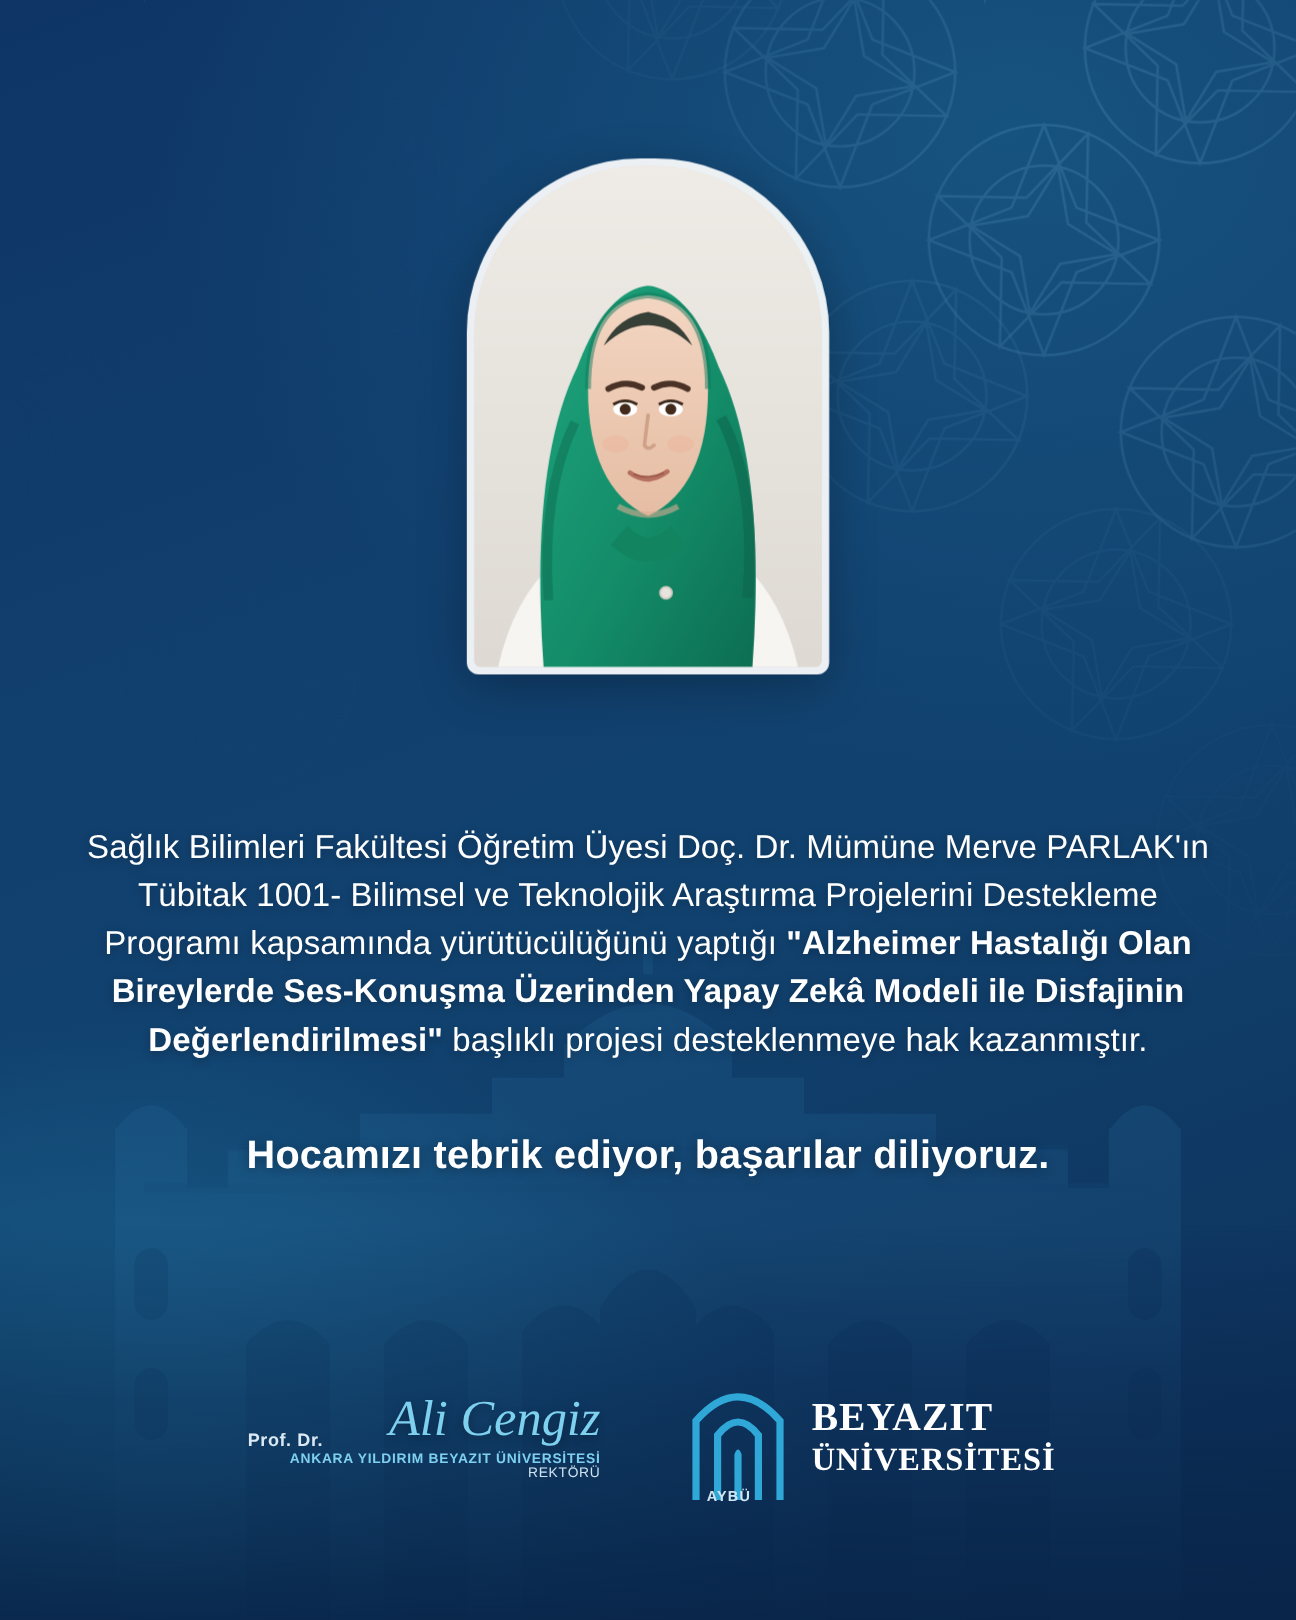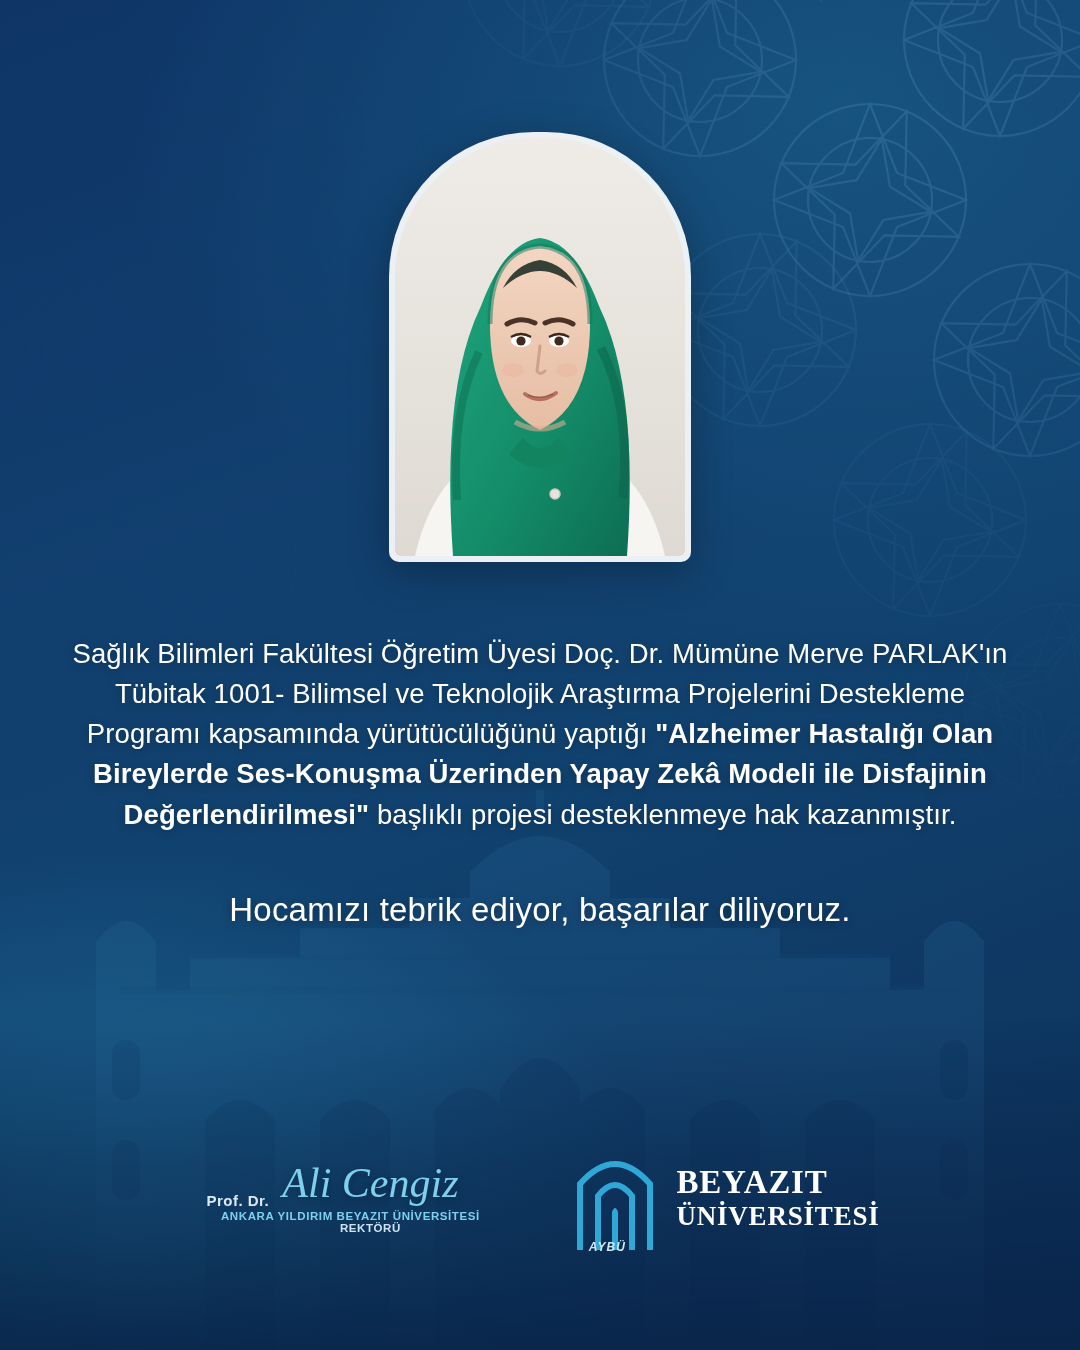--- a/index.html
+++ b/index.html
@@ -87,60 +87,60 @@
     overflow: hidden;
     background: #e9e6e1;
   }
   .portrait svg { position: absolute; inset: 0; width: 100%; height: 100%; }
 
   
   .copy {
     position: absolute;
     left: 50%;
     transform: translateX(-50%);
-    top: 634px;
+    top: 686px;
     width: 950px;
     text-align: center;
     color: #ffffff;
   }
   .copy p.body {
     margin: 0;
     font-size: 27.5px;
     line-height: 1.46;
     font-weight: 400;
     letter-spacing: .1px;
     text-shadow: 0 2px 8px rgba(0,0,0,.28);
   }
   .copy .bold {
     font-weight: 700;
   }
   .congrats {
     margin: 56px 0 0 0;
     font-size: 33px;
-    font-weight: 400;
+    font-weight: 700;
     letter-spacing: .2px;
     text-shadow: 0 2px 10px rgba(0,0,0,.33);
   }
 
   
   .footer {
     position: absolute;
     left: 0; right: 0;
     bottom: 92px;
     display: flex;
     align-items: center;
     justify-content: center;
     gap: 72px;
   }
 
   
   .sig {
     position: relative;
     width: 300px;
-    text-align: center;
+    text-align: right;
     color: #fff;
   }
   .sig-script {
     font-family: Liberation Serif, serif;
     font-style: italic;
     font-size: 42px;
     color: #7ed0ef;
     line-height: 1;
     margin-left: 40px;
     text-shadow: 0 2px 8px rgba(0,0,0,.3);
@@ -162,21 +162,21 @@
     margin-top: -4px;
     color: #ffffff;
   }
   .sig-sub {
     margin-top: 6px;
     font-size: 11.5px;
     letter-spacing: .6px;
     color: #7ed0ef;
     font-weight: 700;
   }
-  .sig-sub .dim { color: #cfe3f2; font-weight: 700; padding-left: 40px; }
+  .sig-sub .dim { color: #cfe3f2; font-weight: 400; padding-left: 40px; }
 
   
   .uni {
     display: flex;
     align-items: center;
     gap: 18px;
   }
   .uni-mark {
     position: relative;
     width: 86px;
@@ -186,21 +186,20 @@
   .uni-mark svg { width: 100%; height: 100%; display: block; }
   .uni-mark .aybu {
     position: absolute;
     left: 0; right: 16px;
     bottom: 4px;
     text-align: center;
     font-size: 12px;
     font-weight: 700;
     letter-spacing: 1px;
     color: #cfe6f3;
-    font-style: italic;
   }
   .uni-text {
     font-family: "Liberation Serif", serif;
     color: #ffffff;
     line-height: 1.12;
     font-weight: 700;
     letter-spacing: .8px;
   }
   .uni-text .l1 { font-size: 33px; }
   .uni-text .l2 { font-size: 27px; }

